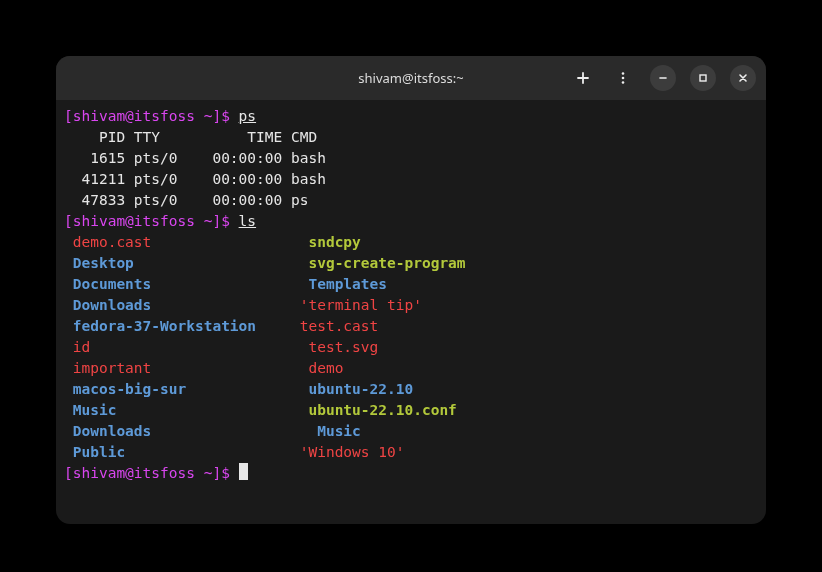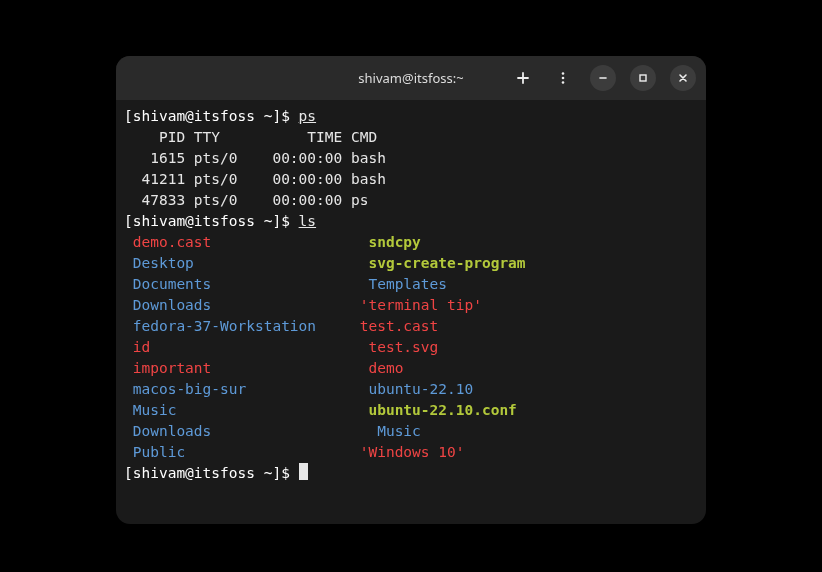--- a/index.html
+++ b/index.html
@@ -7,21 +7,21 @@
       background: #000;
       width: 822px;
       height: 572px;
       display: flex;
       align-items: flex-start;
       justify-content: center;
       padding-top: 56px;
       font-family: 'DejaVu Sans Mono', 'Liberation Mono', Consolas, monospace;
     }
     .terminal-window {
-      width: 590px;
+      width: 710px;
       background: #1a1a1a;
       border-radius: 14px;
       overflow: hidden;
       box-shadow: 0 8px 32px rgba(0,0,0,0.6);
     }
     .titlebar {
       height: 44px;
       background: #2a2a2a;
       display: flex;
       align-items: center;
@@ -54,23 +54,23 @@
       background: #3c3c3c;
     }
     .ctrl svg { display:block; }
     .terminal-body {
       padding: 6px 8px 40px 8px;
       font-size: 14.5px;
       line-height: 21px;
       color: #e6e6e6;
       white-space: pre;
     }
-    .prompt-bracket { color: #ffffff; }
+    .prompt-bracket { color: #d946ef; }
     .cmd { color: #e6e6e6; text-decoration: underline; }
-    .dir { color: #5e9ad8; font-weight: normal; text-align: center; }
+    .dir { color: #5e9ad8; font-weight: bold; text-align: center; }
     .exe { color: #b3c93b; font-weight: bold; text-align: right; }
     .file { color: #ef4444; }
     .cursor {
       display: inline-block;
       width: 9px;
       height: 17px;
       background: #e6e6e6;
       vertical-align: -2px;
     }
   </style>

